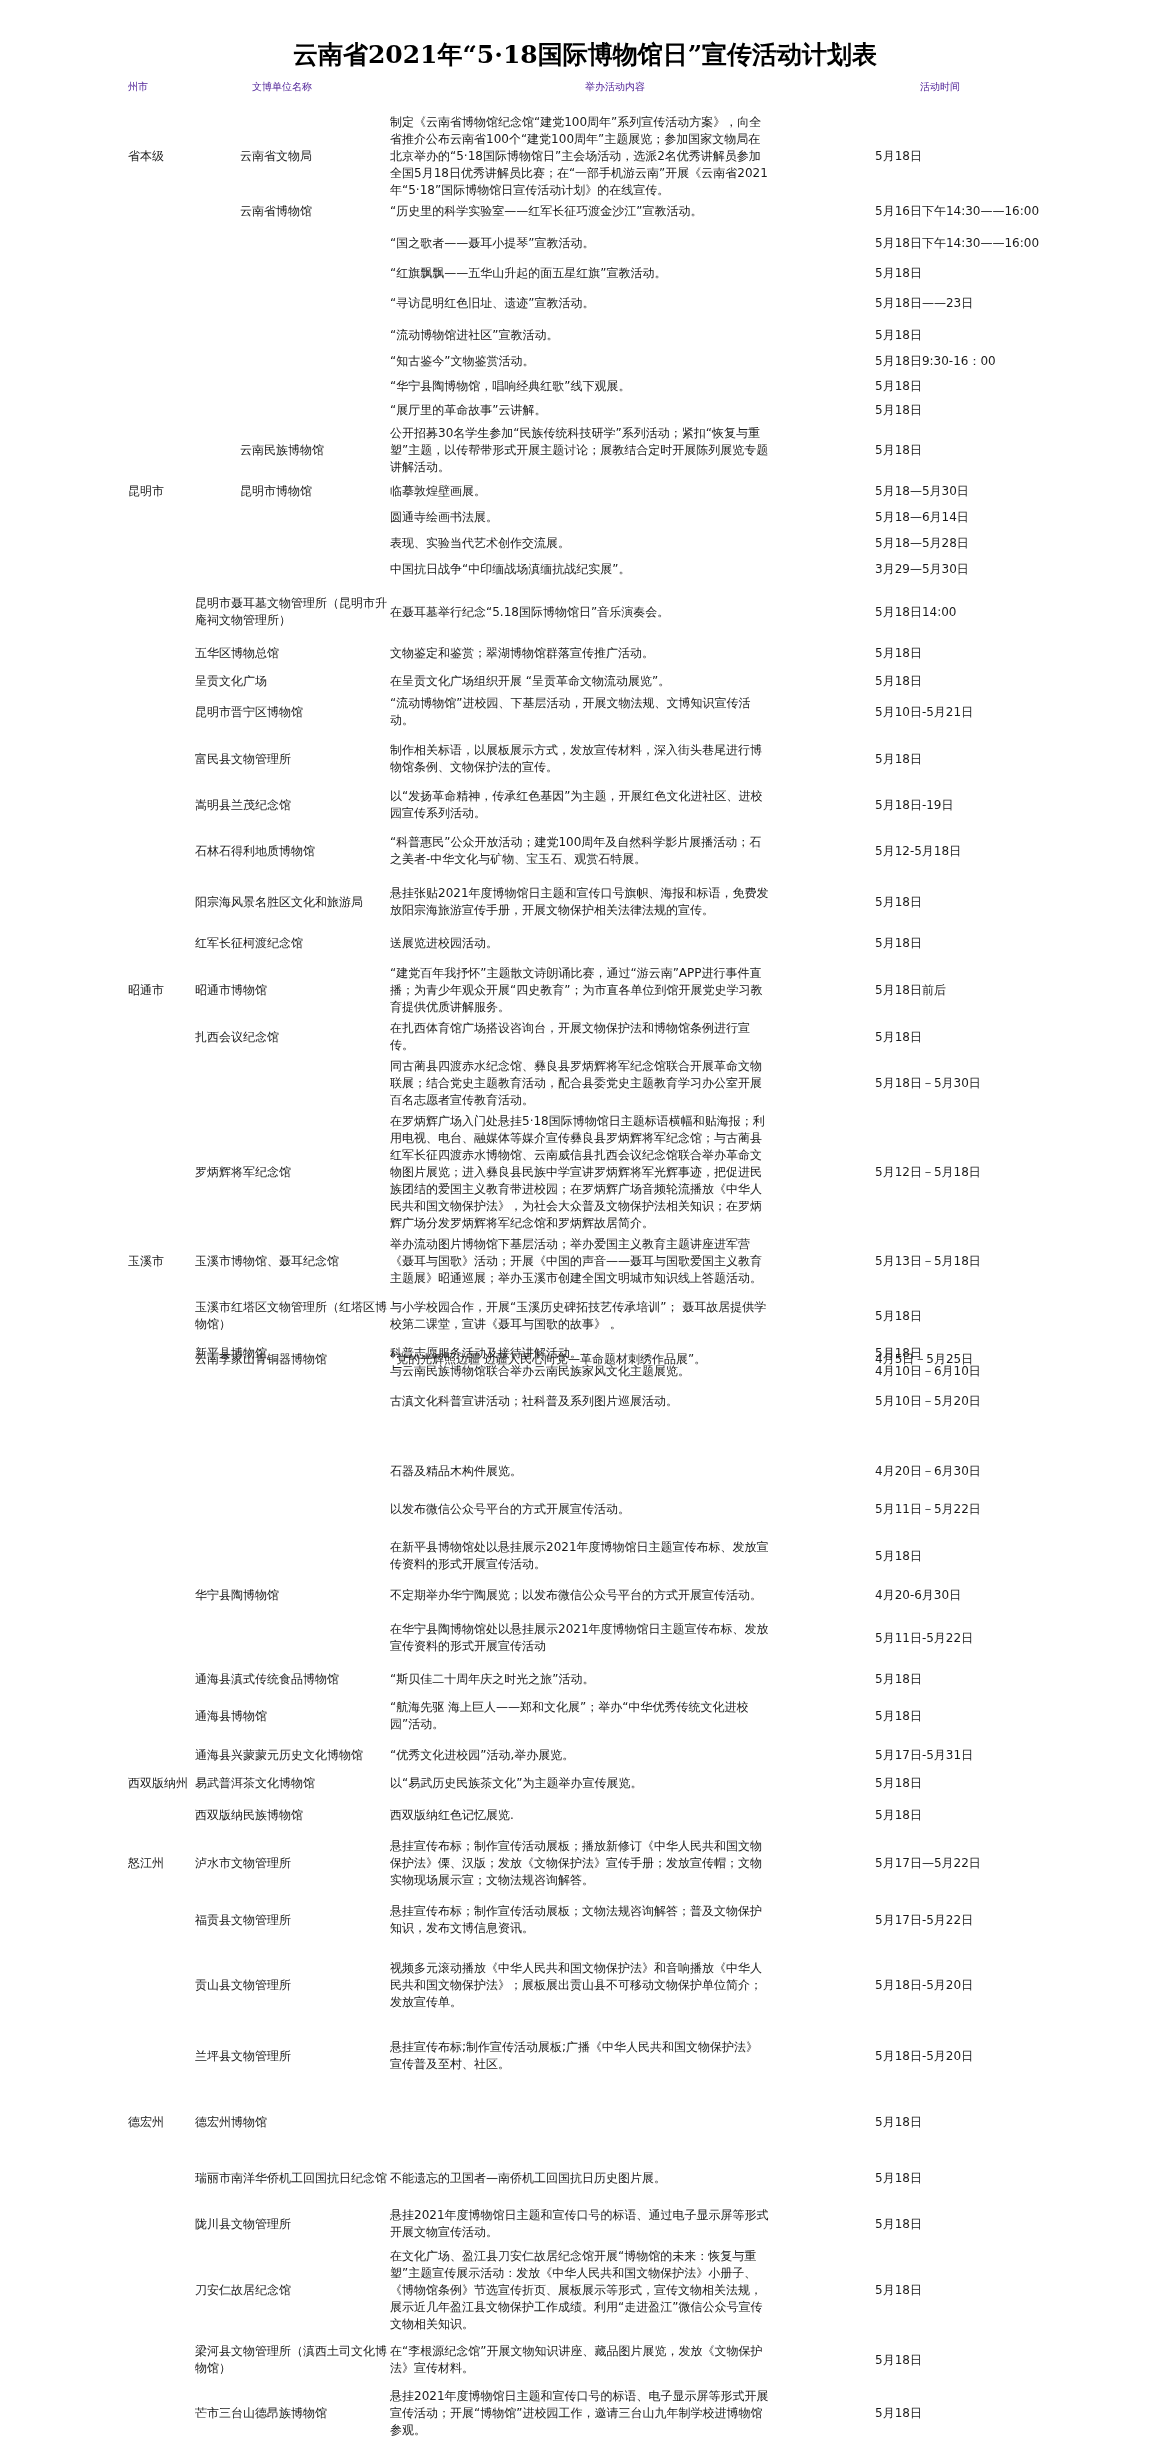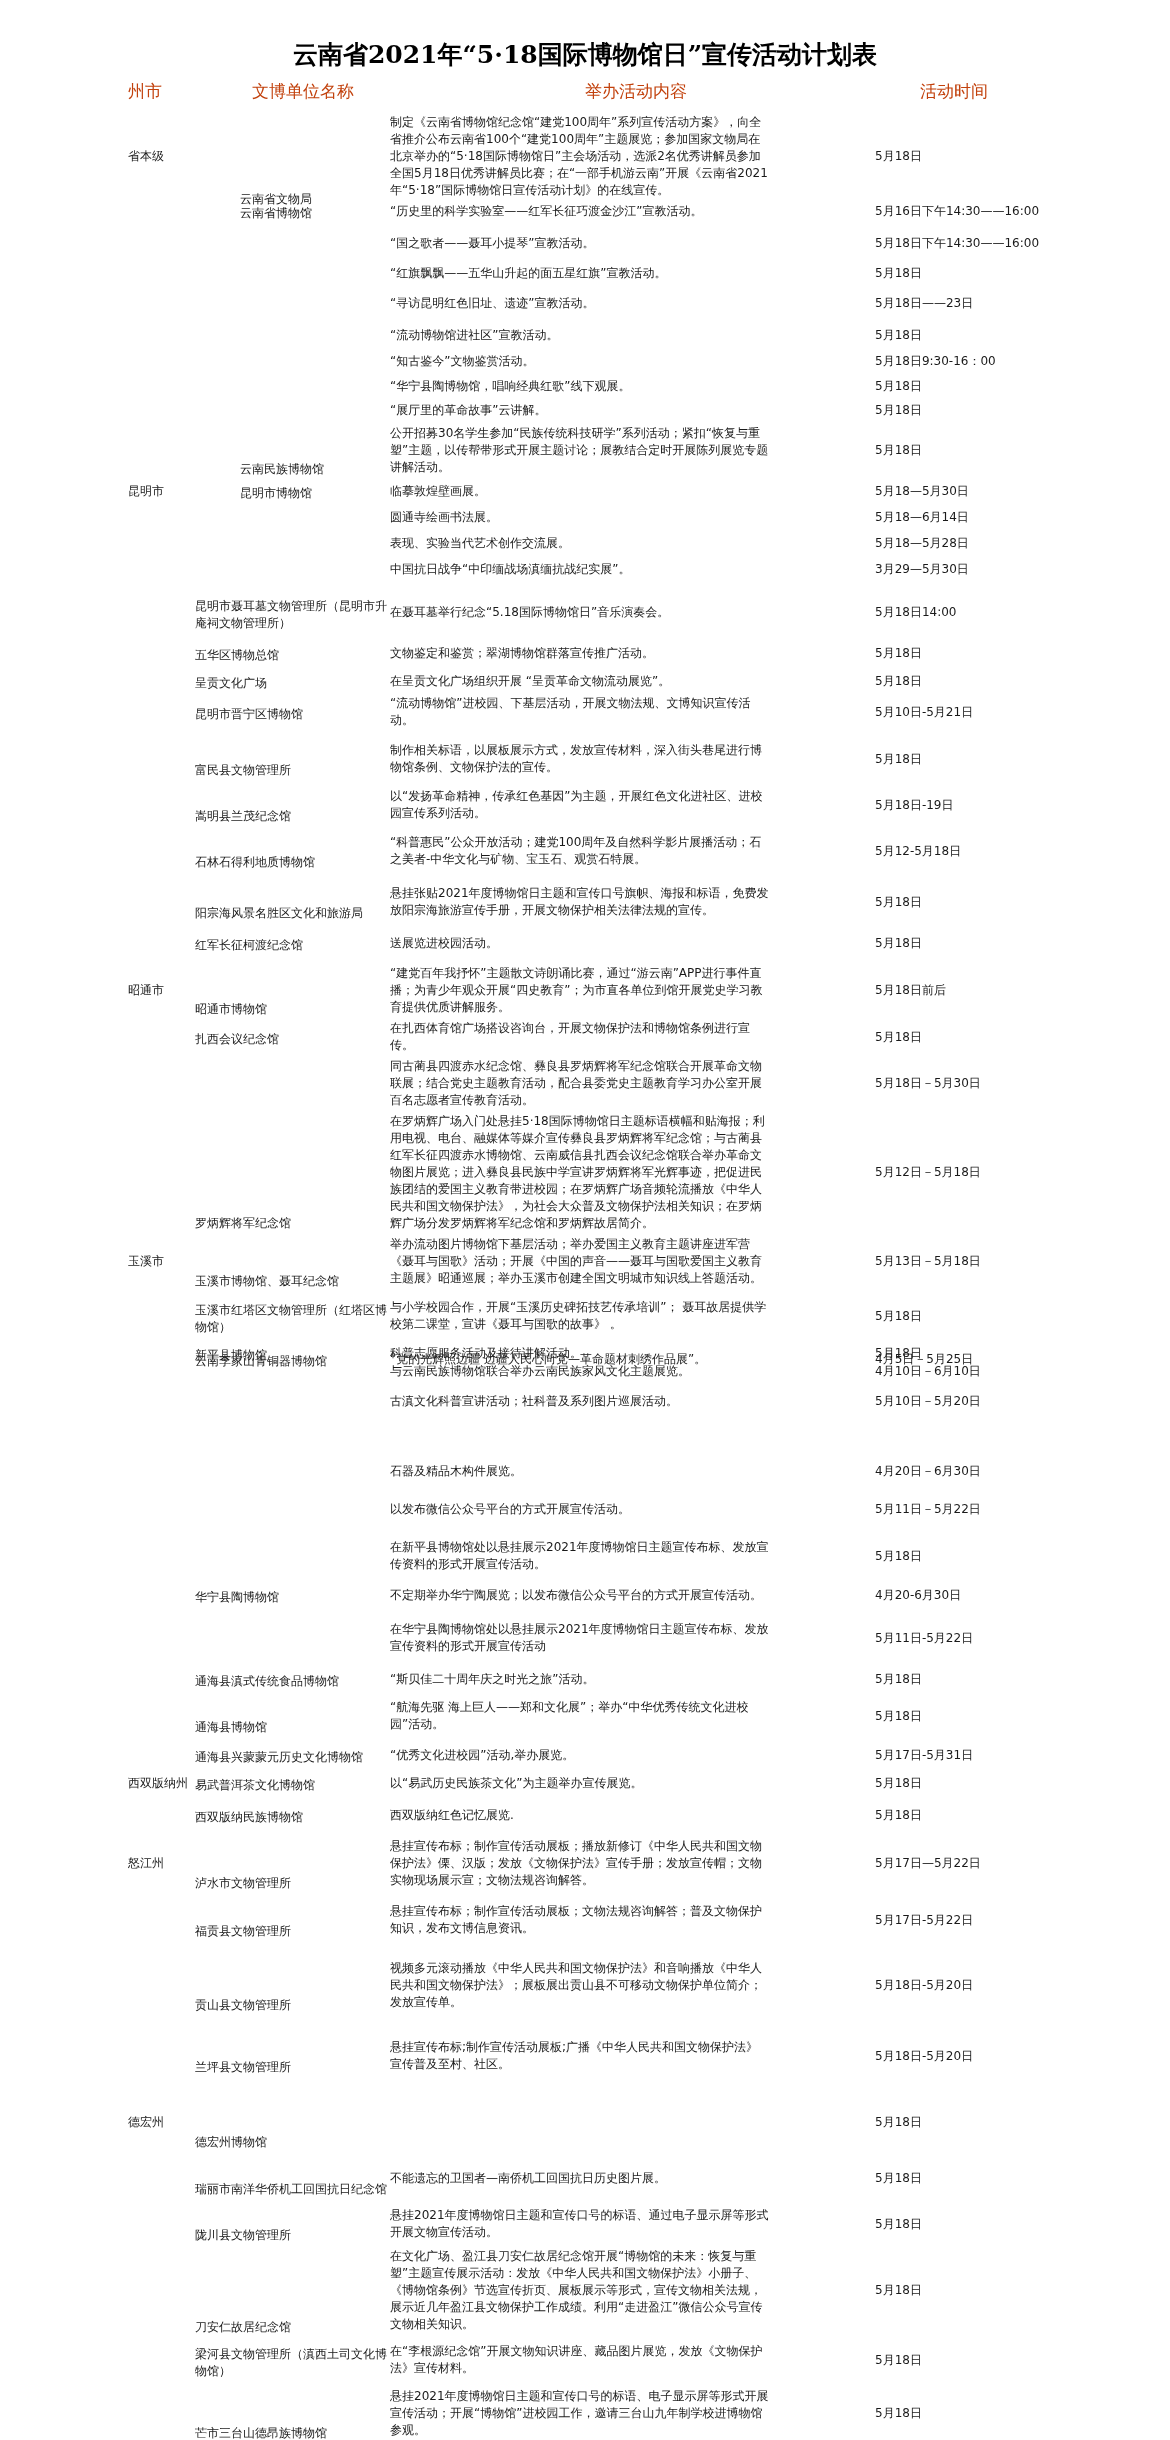--- a/index.html
+++ b/index.html
@@ -6,25 +6,25 @@
   body {
     width: 1170px; height: 2440px; position: relative; overflow: hidden;
     font-family: "DejaVu Sans", "Liberation Sans", sans-serif;
     color: #1a1a1a;
   }
   .title {
     position: absolute; top: 38px; left: 0; width: 1170px; text-align: center;
     font-family: "DejaVu Serif", "Liberation Serif", serif;
     font-size: 25px; font-weight: bold; letter-spacing: 0px; color: #000;
   }
-  .hdr { position: absolute; top: 80px; font-size: 17px; color: #c2410c; }
+  .hdr { position: absolute; top: 80px; font-size: 10px; color: #4c1d95; }
   .row { position: absolute; left: 0; width: 1170px; font-size: 12px; line-height: 17px; }
   .cell { position: absolute; top: 0; height: 100%; display: flex; align-items: center; }
   .c-pref { left: 128px; width: 62px; justify-content: flex-start; }
-  .c-unit { left: 195px; width: 200px; align-items: flex-end; }
+  .c-unit { left: 195px; width: 200px; }
   .c-unit.indent { left: 240px; }
   .c-content { left: 390px; width: 380px; }
   .c-date { left: 875px; width: 200px; white-space: nowrap; }
   .c-content span, .c-unit span { display: block; }
 </style>
 </head>
 <body>
 
 <div class="title">云南省2021年“5·18国际博物馆日”宣传活动计划表</div>
 

